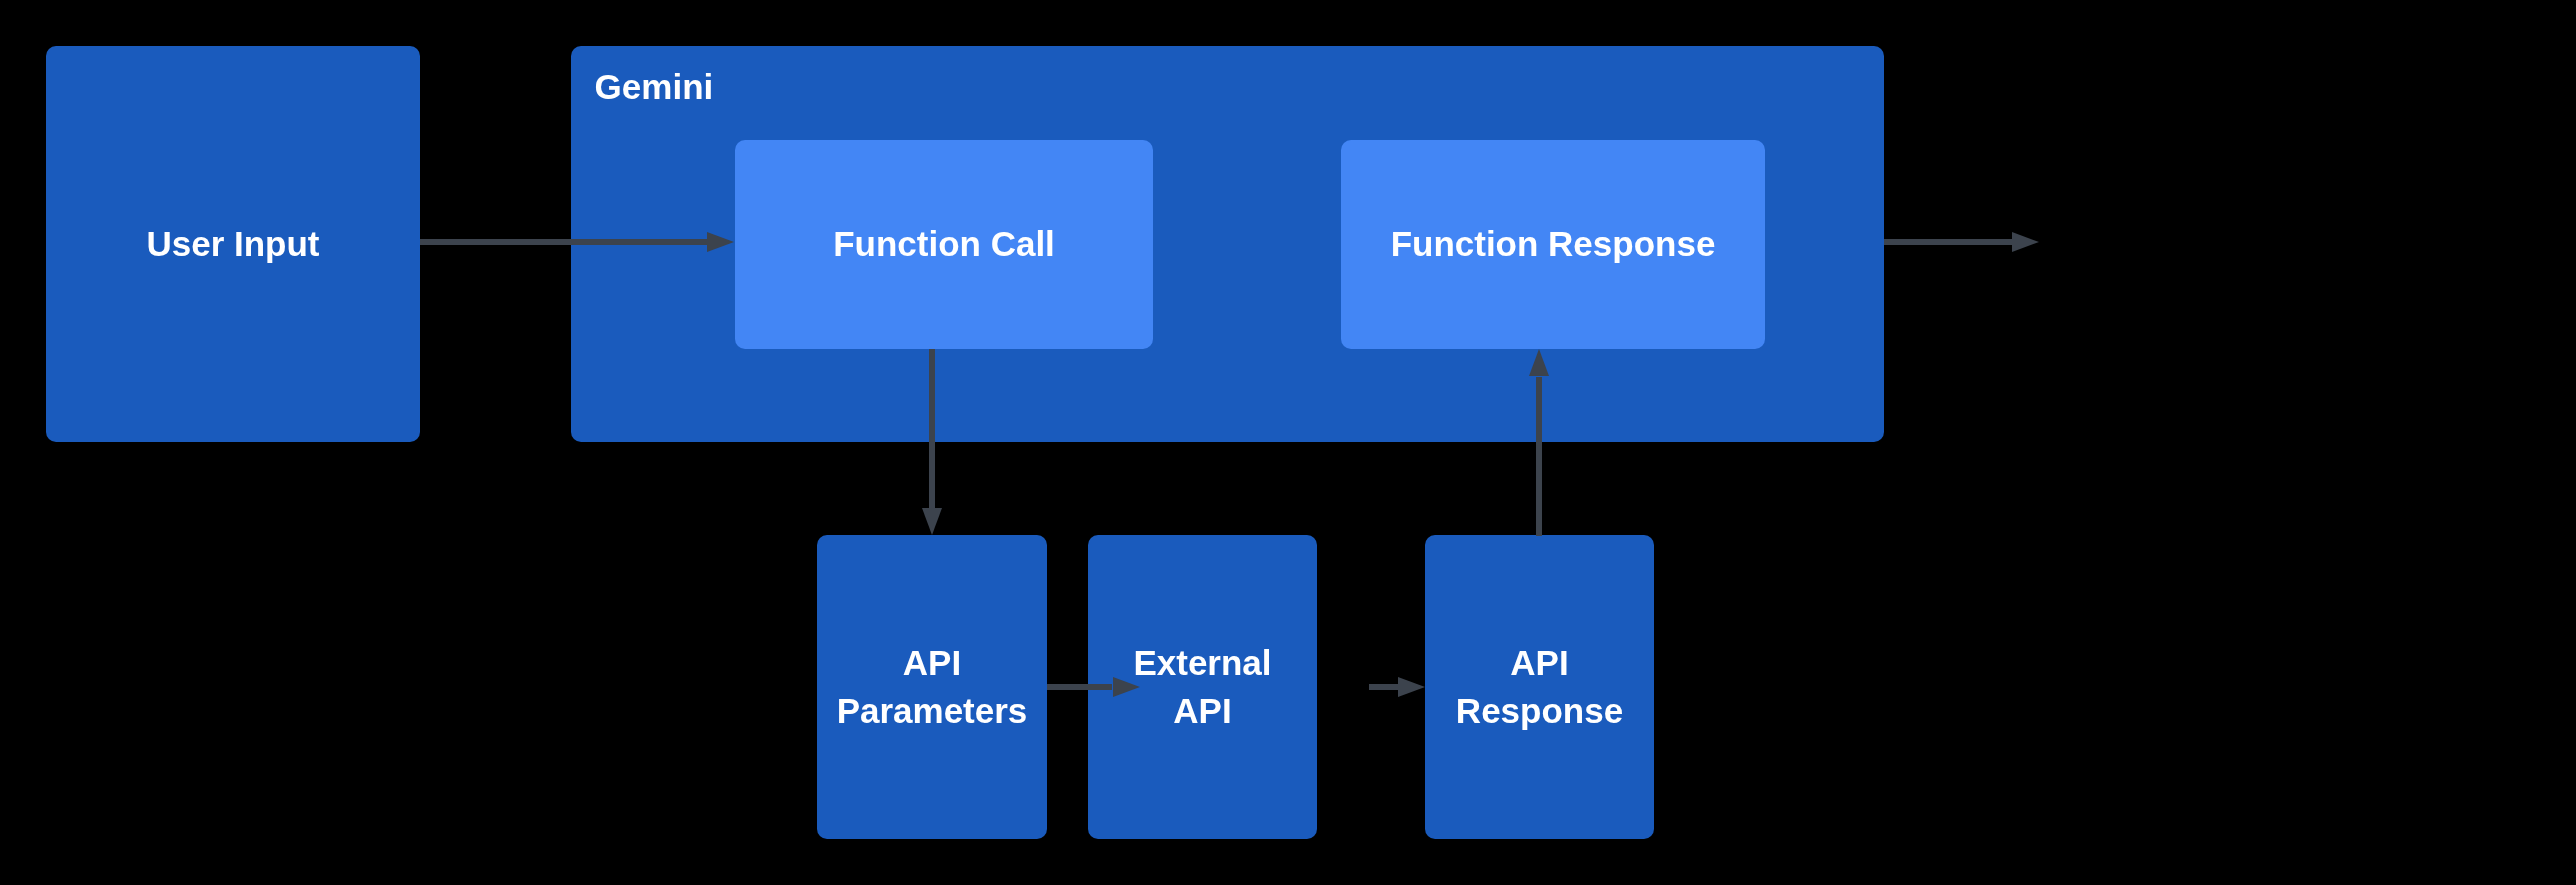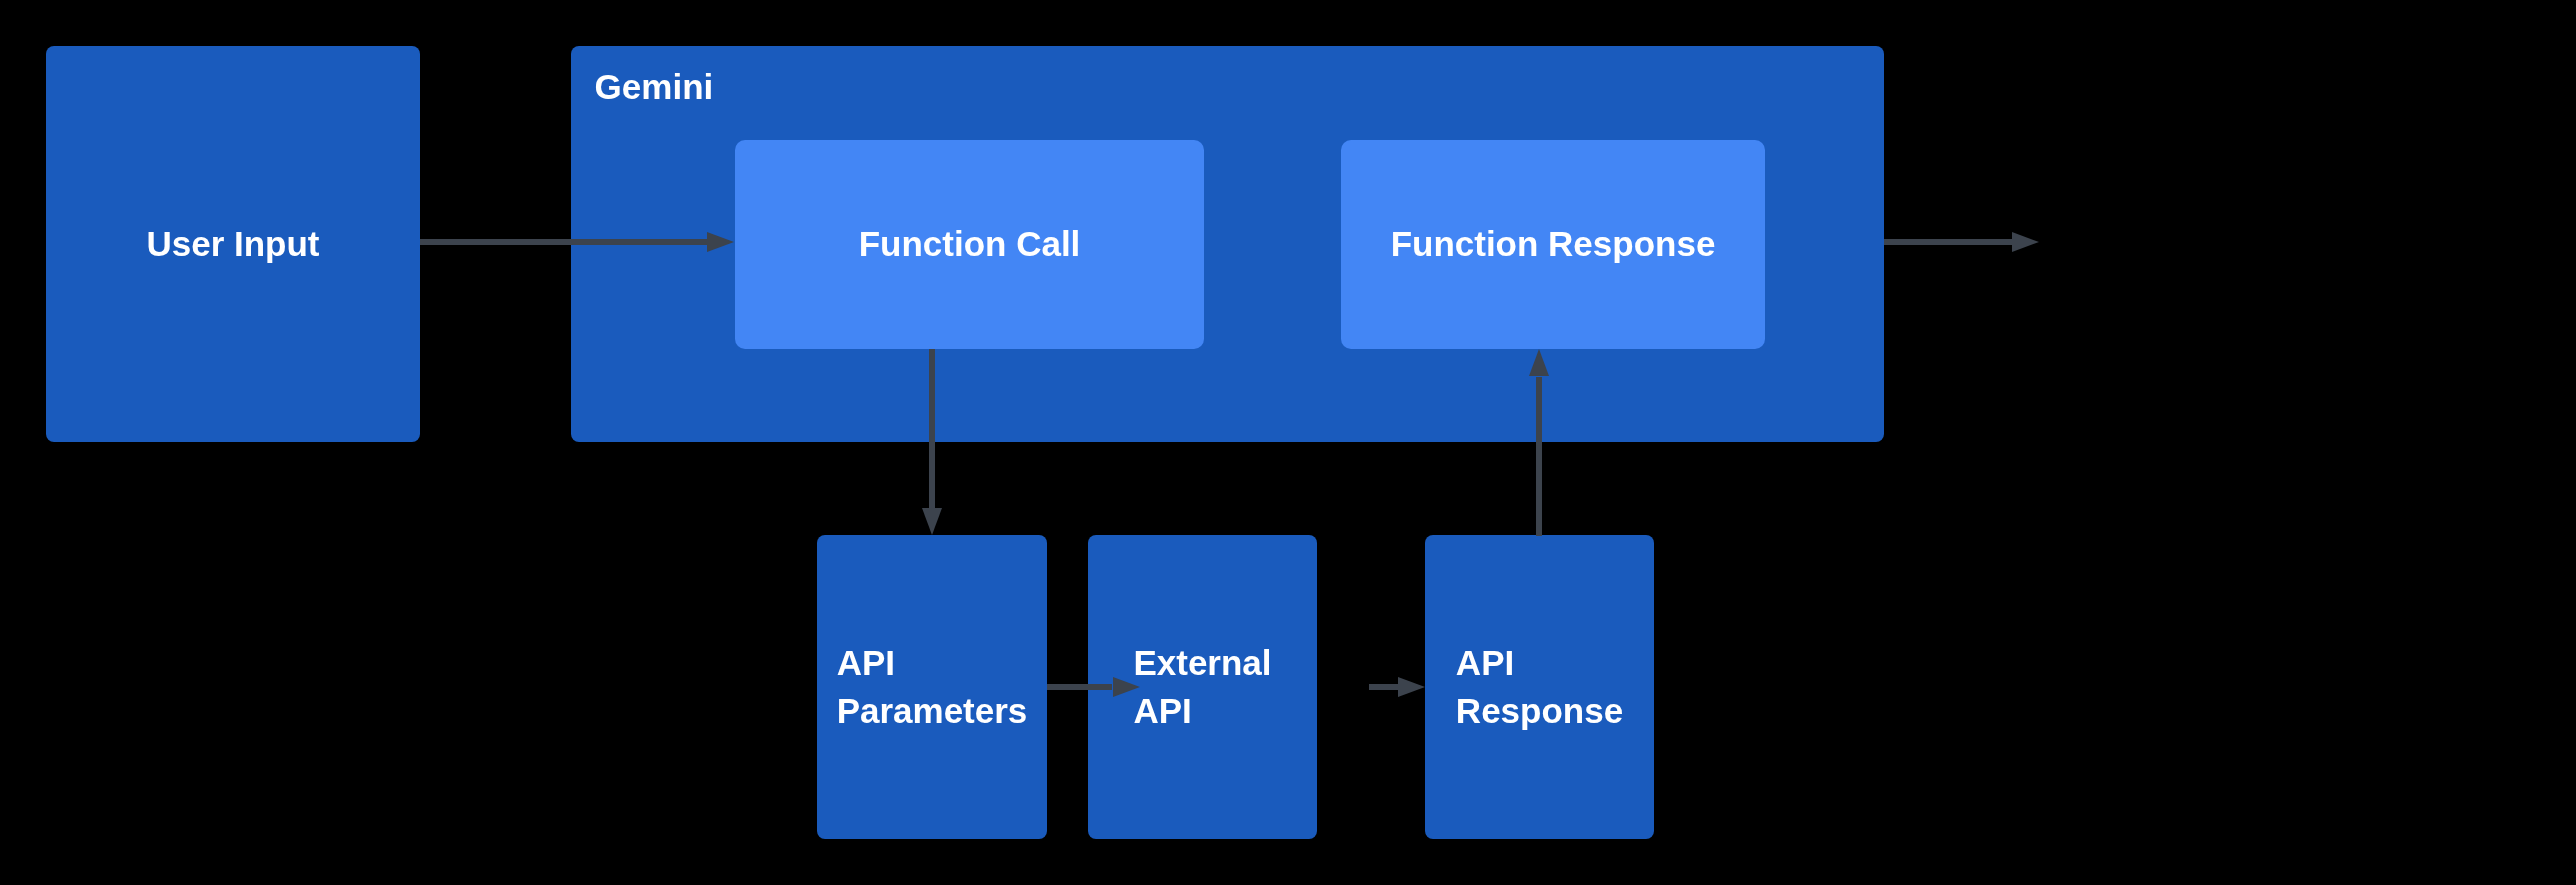--- a/index.html
+++ b/index.html
@@ -16,34 +16,35 @@
     transform-origin: top left;
     font-family: "Liberation Sans", sans-serif;
   }
   .node {
     position: absolute;
     border-radius: 10px;
     display: flex;
     align-items: center;
     justify-content: center;
   }
-  .dark  { background: var(--node-fill, #1a5bbd); border-radius: 8px; }
+  .dark  { background: var(--node-fill, #1a5bbd); }
   .light { background: var(--inner-fill, #4386f5); }
   .label {
     font-weight: 700;
     font-size: 35px;
     line-height: 1.38;
     color: var(--label-color, #ffffff);
+    text-align: center;
     white-space: pre-line;
   }
   
   .user-input        { left: 46px;   top: 46px;  width: 374px;  height: 396px; }
   .gemini            { left: 571px;  top: 46px;  width: 1313px; height: 396px; justify-content: flex-start; align-items: flex-start; }
   .gemini-title      { position: absolute; left: 23.6px; top: 17.4px; text-align: left; }
-  .function-call     { left: 164px;  top: 94px; width: 469px;  height: 209px; }  
+  .function-call     { left: 164px;  top: 94px; width: 418px;  height: 209px; }  
   .function-response { left: 770px; top: 94px; width: 424px;  height: 209px; }  
   .model-output      { left: 2040px; top: 46px;  width: 492px;  height: 396px; }
   
   .api-parameters    { left: 817px; top: 535px; width: 230px;  height: 304px; }
   .external-api      { left: 1088px; top: 535px; width: 229px;  height: 304px; }
   .api-response      { left: 1425px; top: 535px; width: 229px;  height: 304px; }
   
   .arrow-line, .arrow-head { position: absolute; }
   .arrow-line { background: var(--arrow-color, #3c434d); }
   .h-line { height: 6.2px; }

